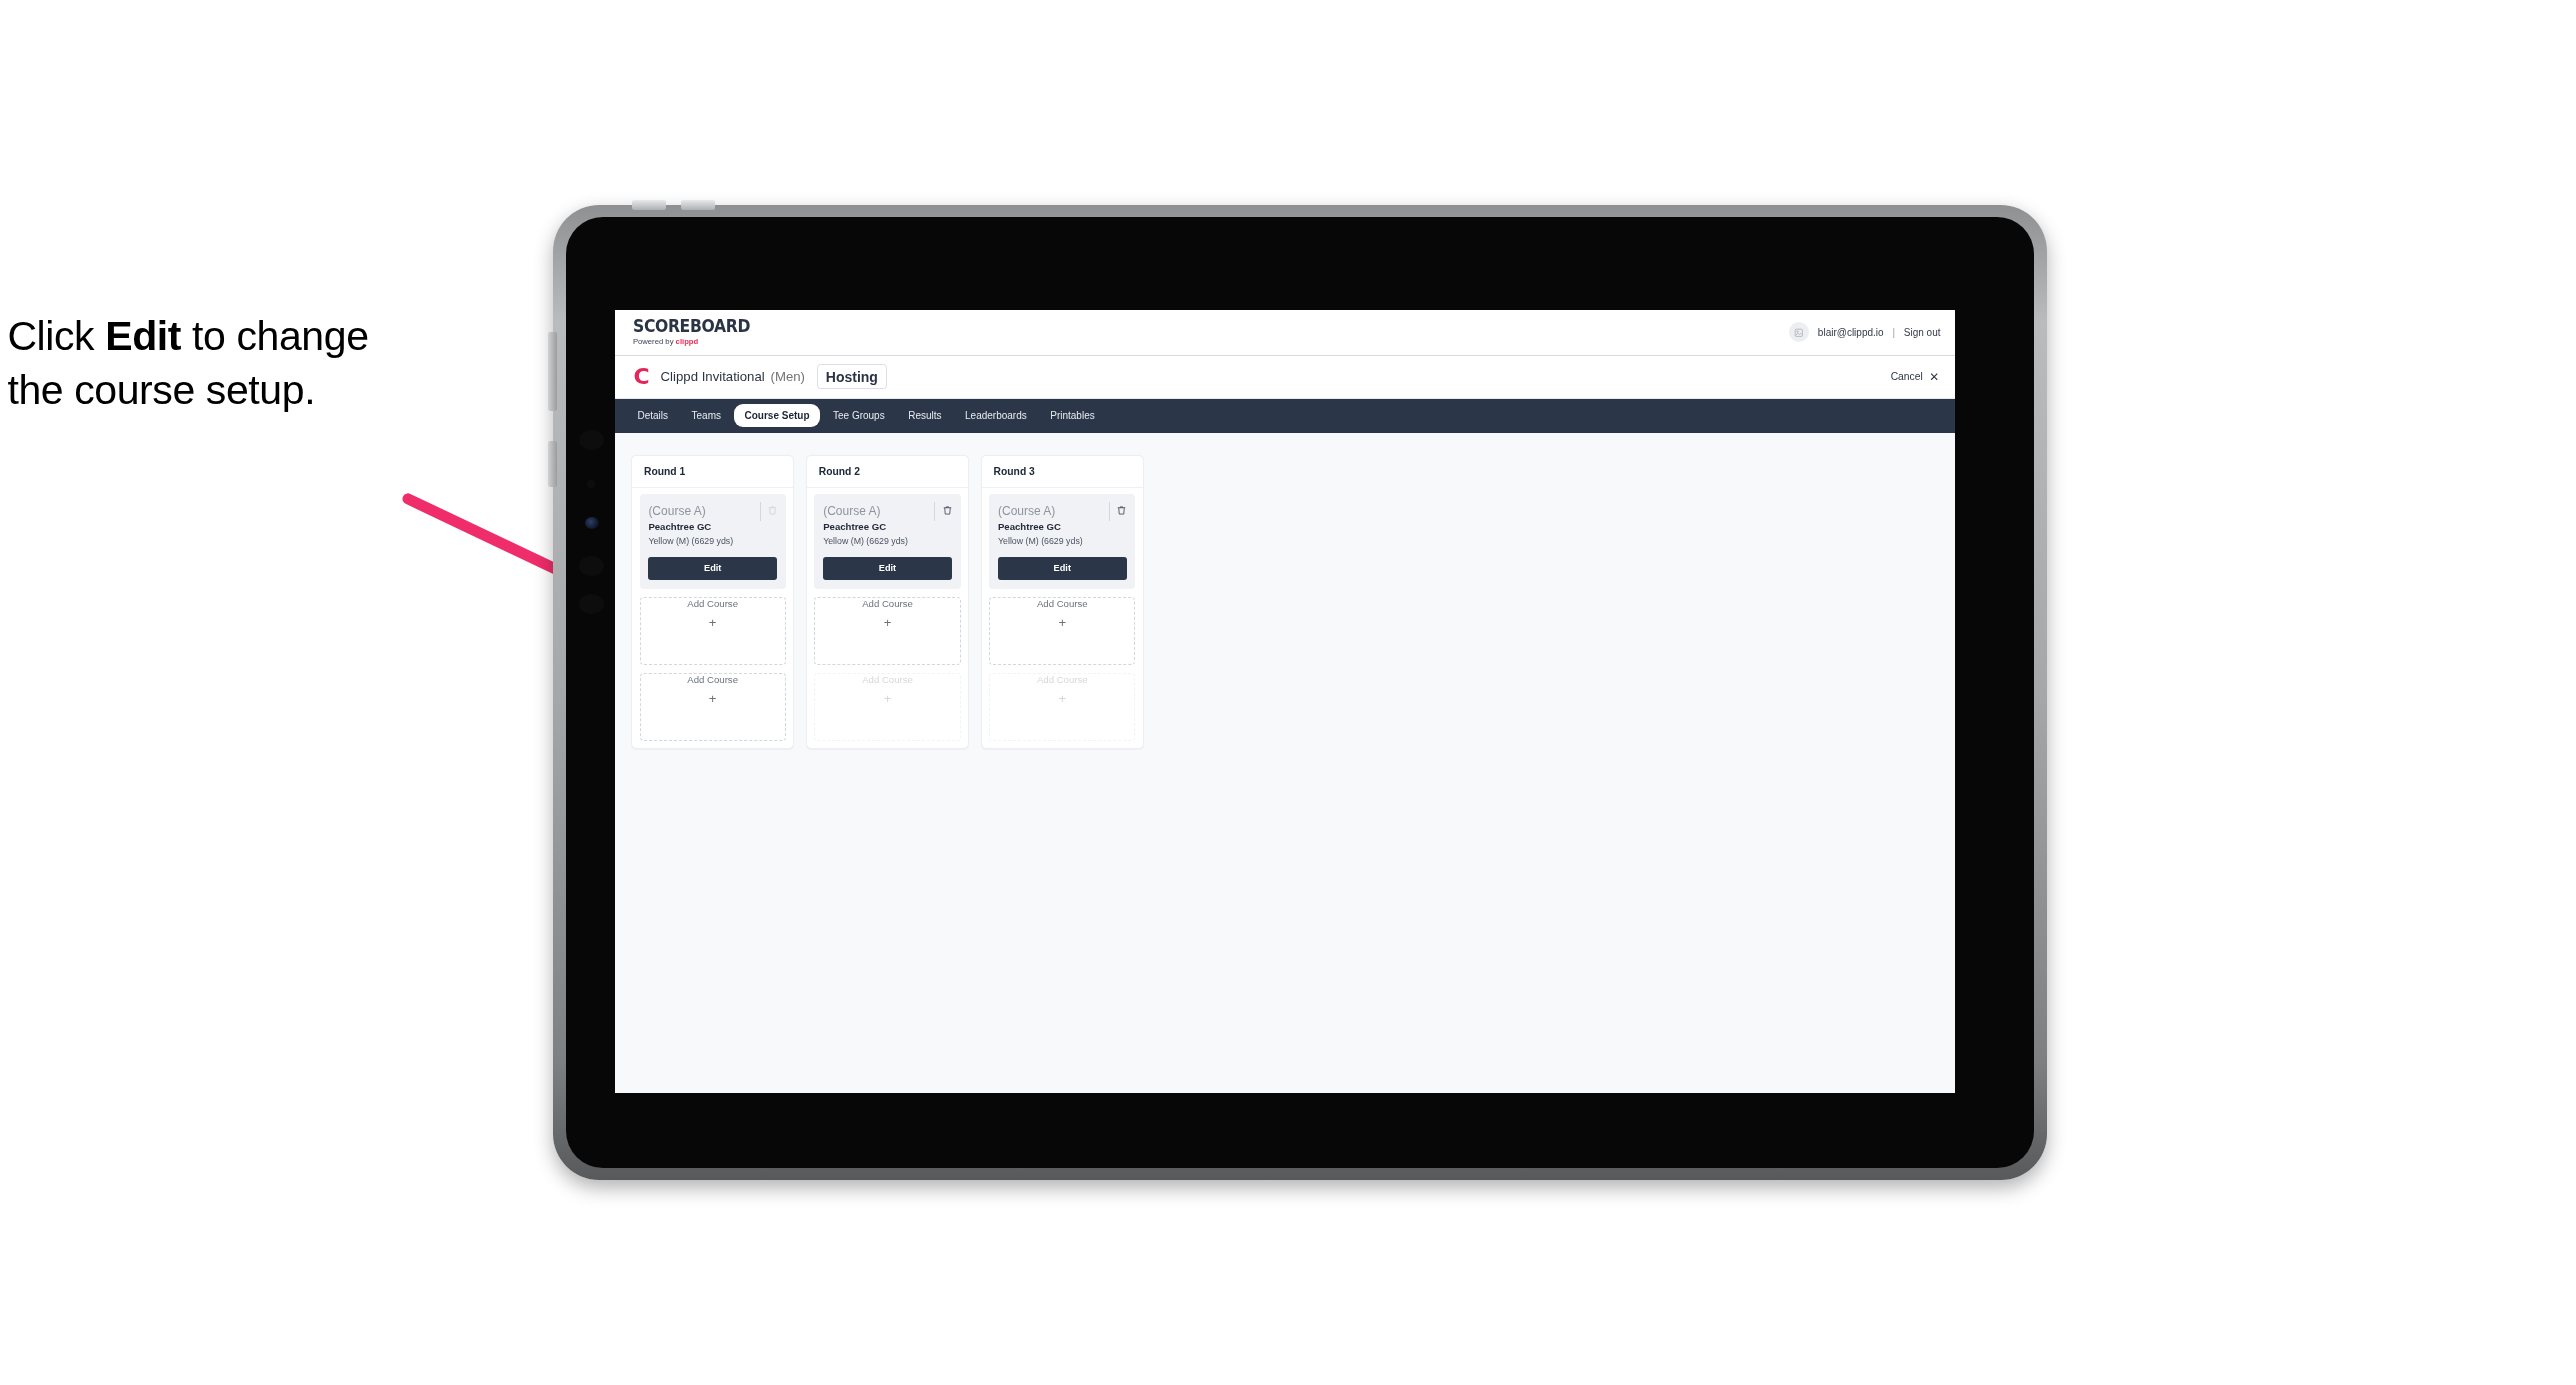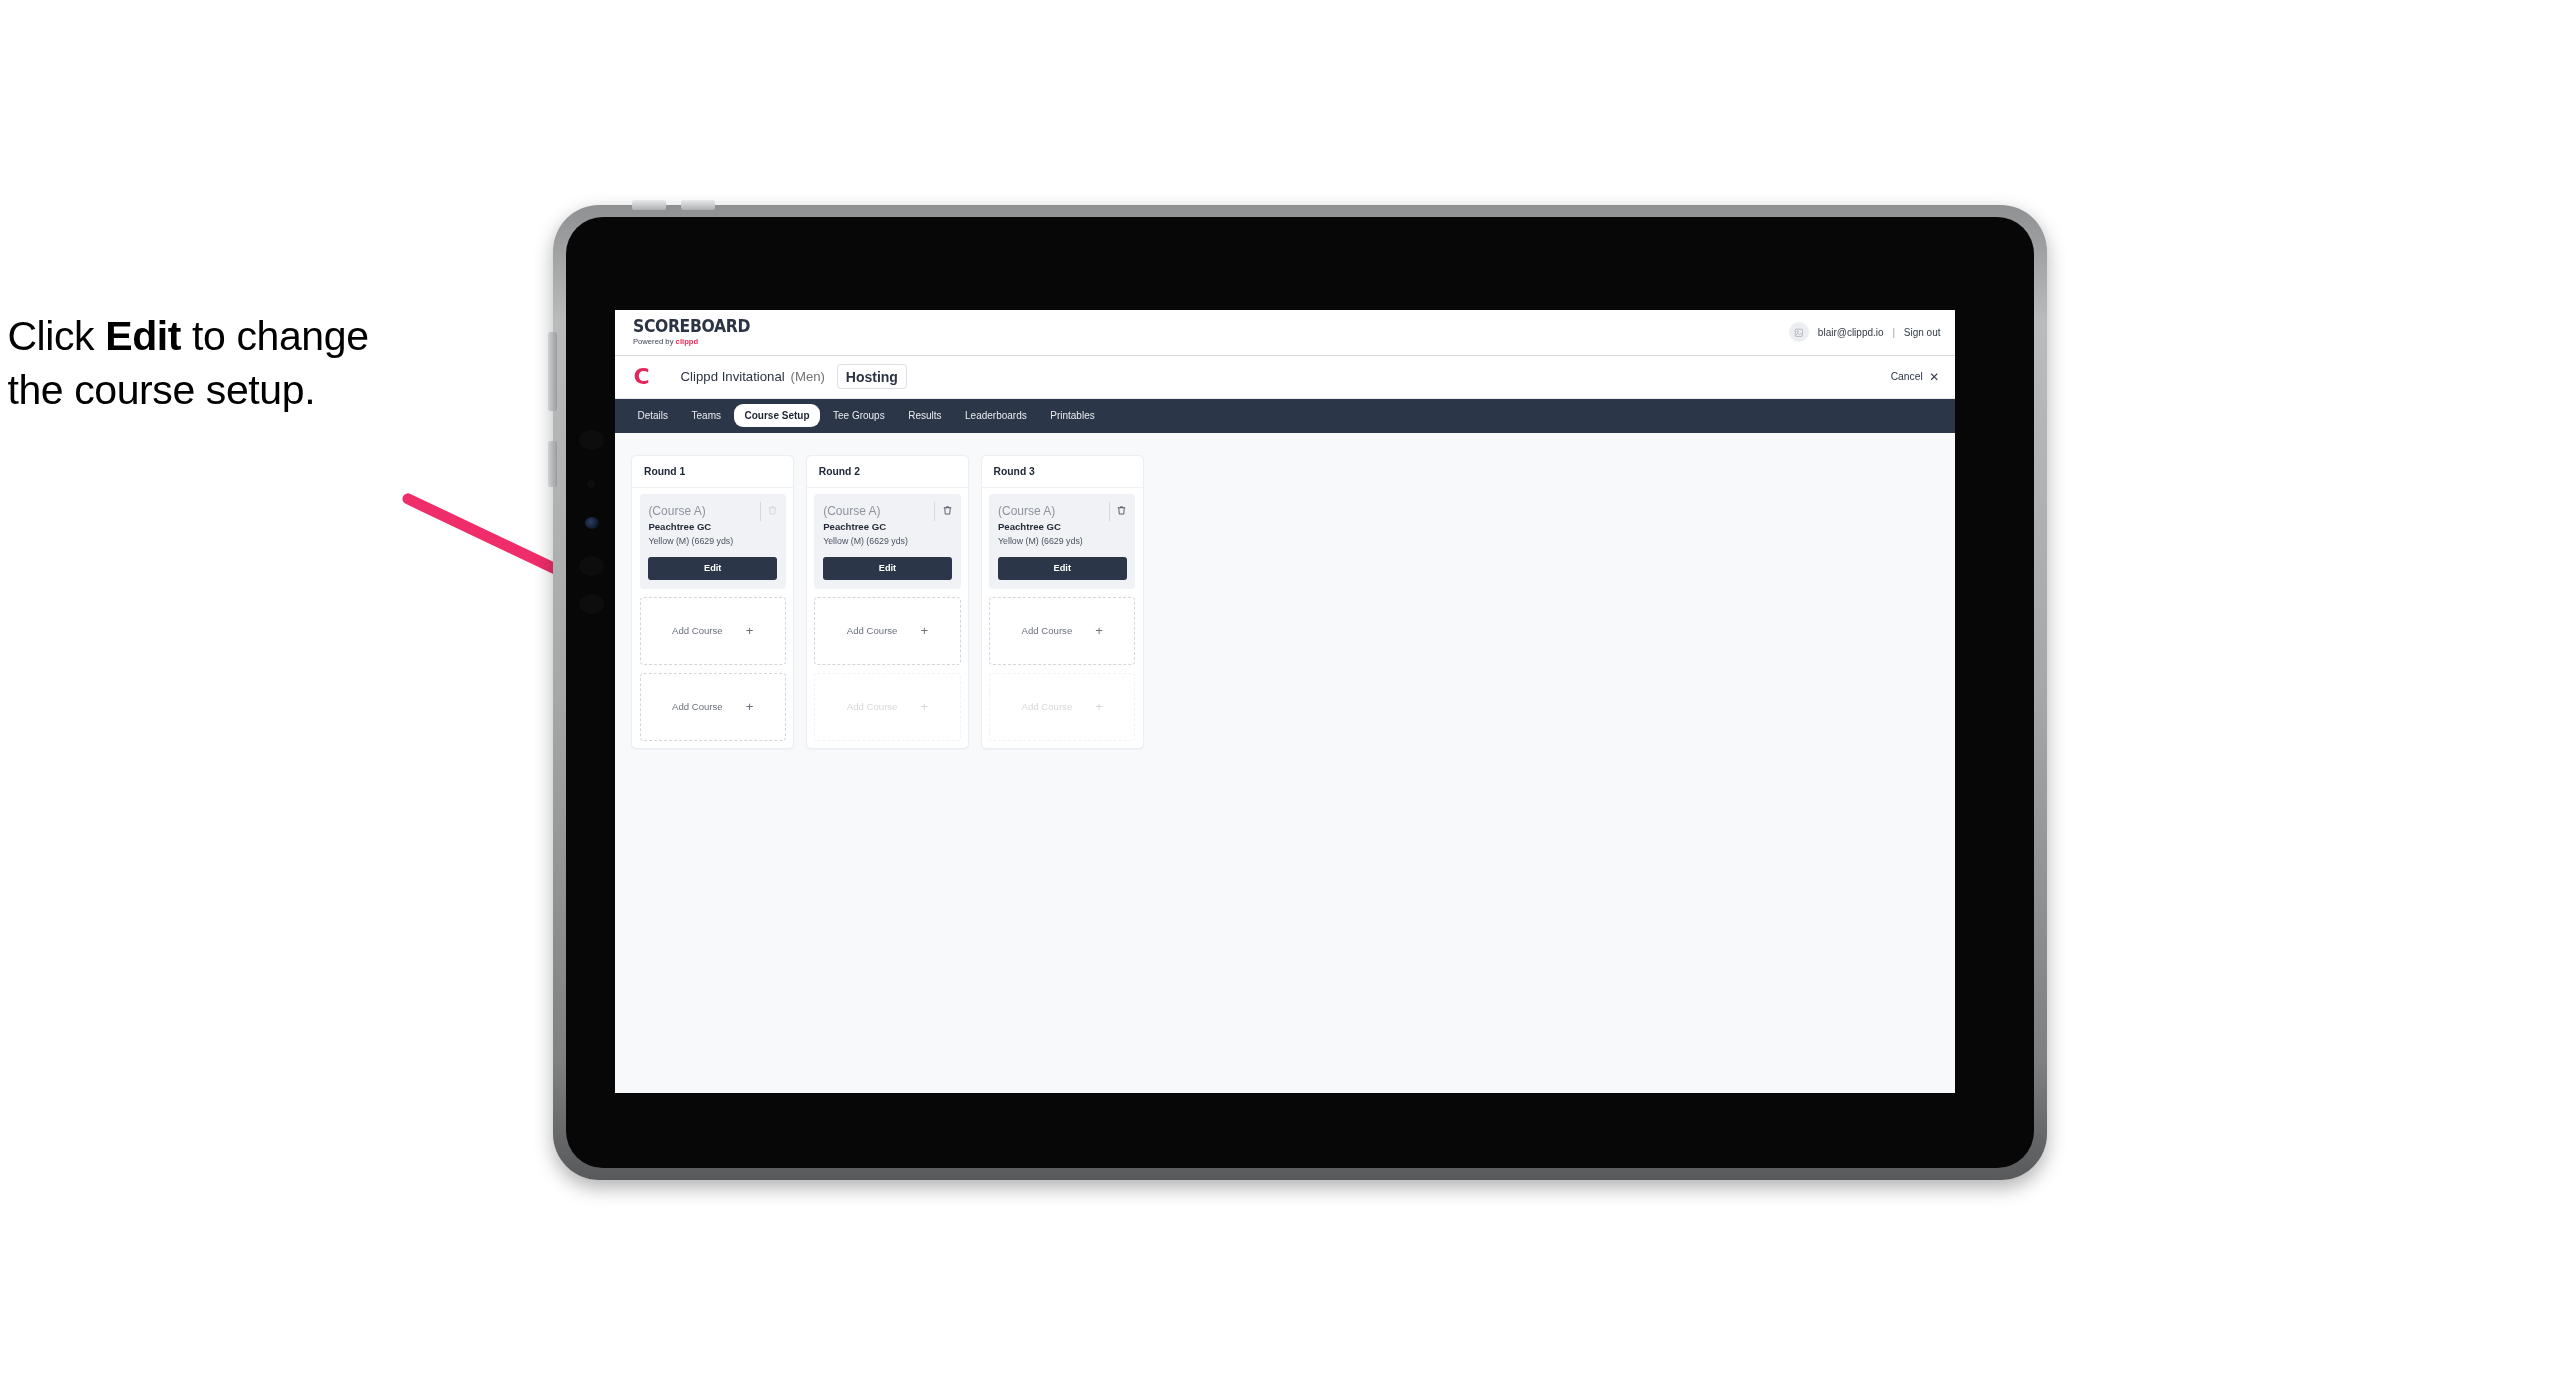--- a/index.html
+++ b/index.html
@@ -157,21 +157,21 @@
   .c-logo {
     width: 20.6px; height: 20.6px;
     margin-right: 8.8px;
     display: flex; align-items: center; justify-content: center;
     font-family: "DejaVu Sans", sans-serif;
     font-weight: 700;
     font-size: 22px;
     color: #e4265b;
     line-height: 1;
   }
-  .tourney-name { font-size: 13.2px; color: #2c3444; font-weight: 400; margin-left: 20px; }
+  .tourney-name { font-size: 13.2px; color: #2c3444; font-weight: 400; }
   .tourney-gender { font-size: 13.2px; color: #737373; margin-left: 5.9px; }
   .hosting-badge {
     margin-left: 11.8px;
     border: 0.7px solid #dcdfe4;
     border-radius: 3.7px;
     padding: 3.7px 8px;
     font-size: 14px;
     font-weight: 700;
     color: #2c3444;
     background: #fff;
@@ -264,27 +264,28 @@
     font-size: 9.2px;
     font-weight: 700;
     font-family: "Liberation Sans", sans-serif;
     cursor: pointer;
   }
 
   .add-course {
     border: 0.7px dashed #d3d6dc;
     border-radius: 3.7px;
     height: 68px;
-    display: flex; align-items: center; justify-content: center;
-    gap: 23px;
+    display: flex; align-items: center; justify-content: flex-start;
+    gap: 7px;
     font-size: 9.6px;
     color: #6c727d;
     margin-bottom: 8px;
     background: #ffffff;
     cursor: pointer;
+    flex-direction: column;
   }
   .add-course:last-child { margin-bottom: 0; }
   .add-course.dim { opacity: 0.28; }
   .plus { font-size: 13.2px; line-height: 1; color: #6c727d; font-weight: 400; }
 </style>
 </head>
 <body>
 
 <div id="stage">
 

